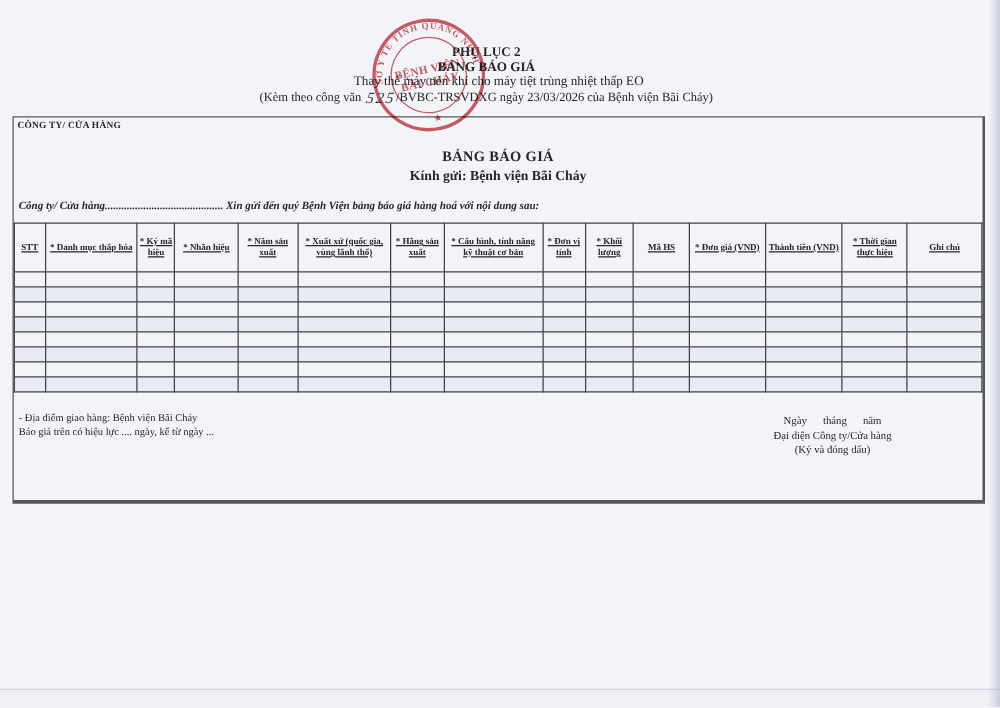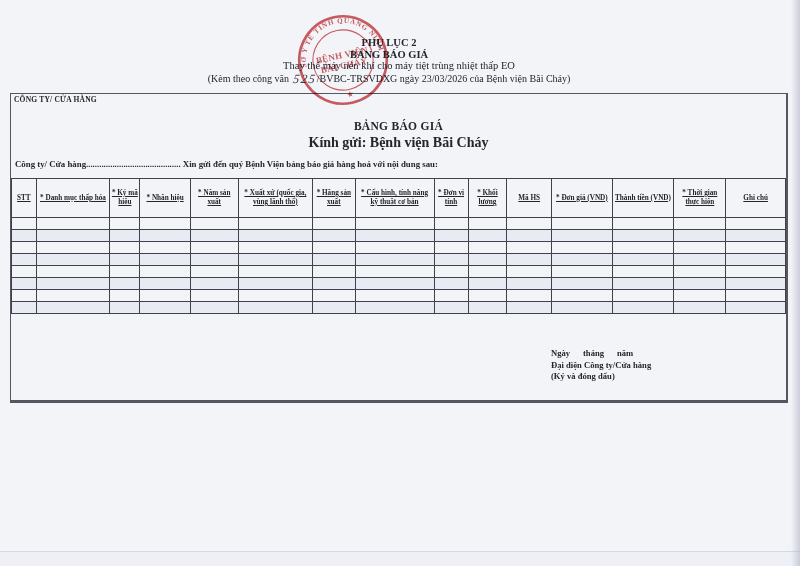--- a/index.html
+++ b/index.html
@@ -48,47 +48,47 @@
   .corner-label {
     position:absolute; left:3px; top:1px;
     font-size:7.5px; font-weight:bold; letter-spacing:.2px;
   }
   .quote-title {
     position:absolute; top:26px; left:0; width:100%; text-align:center;
     font-size:11.5px; font-weight:bold; letter-spacing:.3px;
   }
   .quote-recipient {
     position:absolute; top:41px; left:0; width:100%; text-align:center;
-    font-size:14px; font-weight:bold;
+    font-size:11px; font-weight:bold;
   }
   .intro-line {
     position:absolute; top:65px; left:4px; width:770px;
-    font-size:8.8px; font-weight:bold;
+    font-size:8.8px; font-weight:bold;font-style:italic;
   }
   
   .quote-table {
     position:absolute; top:84px; left:0px; width:775px;
     border-collapse:collapse; table-layout:fixed;text-decoration:underline;
   }
   .quote-table th, .quote-table td { border:1px solid #41414c; }
   .quote-table th {
     height:36px; font-size:7.2px; font-weight:bold; text-align:center;
     vertical-align:middle; padding:1px 1px; line-height:9px;
     border-bottom-width:1.5px;
   }
   .quote-table td { height:11px; padding:0; }
   .quote-table tbody tr:nth-child(even) td { background:rgba(213,216,229,.30); }
   
   .notes-block {
     position:absolute; left:4px; top:235px;
     font-size:8.4px; line-height:11.3px;
   }
   .signature-block {
-    position:absolute; left:540px; top:254px; width:230px; text-align:left;
-    font-size:8.6px; line-height:11.5px;font-weight:bold;
+    position:absolute; left:540px; top:237px; width:230px; text-align:center;
+    font-size:8.6px; line-height:11.5px;
   }
   .signature-block .pre { white-space:pre; }
 </style>
 </head>
 <body>
 
 <div class="page">
 
   <div class="paper-bottom-edge"></div>
   <div class="paper-right-edge"></div>
@@ -289,20 +289,22 @@
             <td></td>
             <td></td>
             <td></td>
             <td></td>
             <td></td>
           </tr>
         </tbody>
       </table>
 
     <div class="notes-block">
+      <div>- Địa điểm giao hàng: Bệnh viện Bãi Cháy</div>
+      <div>Báo giá trên có hiệu lực .... ngày, kể từ ngày ...</div>
     </div>
 
     <div class="signature-block">
       <div class="pre">Ngày      tháng      năm</div>
       <div>Đại diện Công ty/Cửa hàng</div>
       <div>(Ký và đóng dấu)</div>
     </div>
   </div>
 
 </div>

